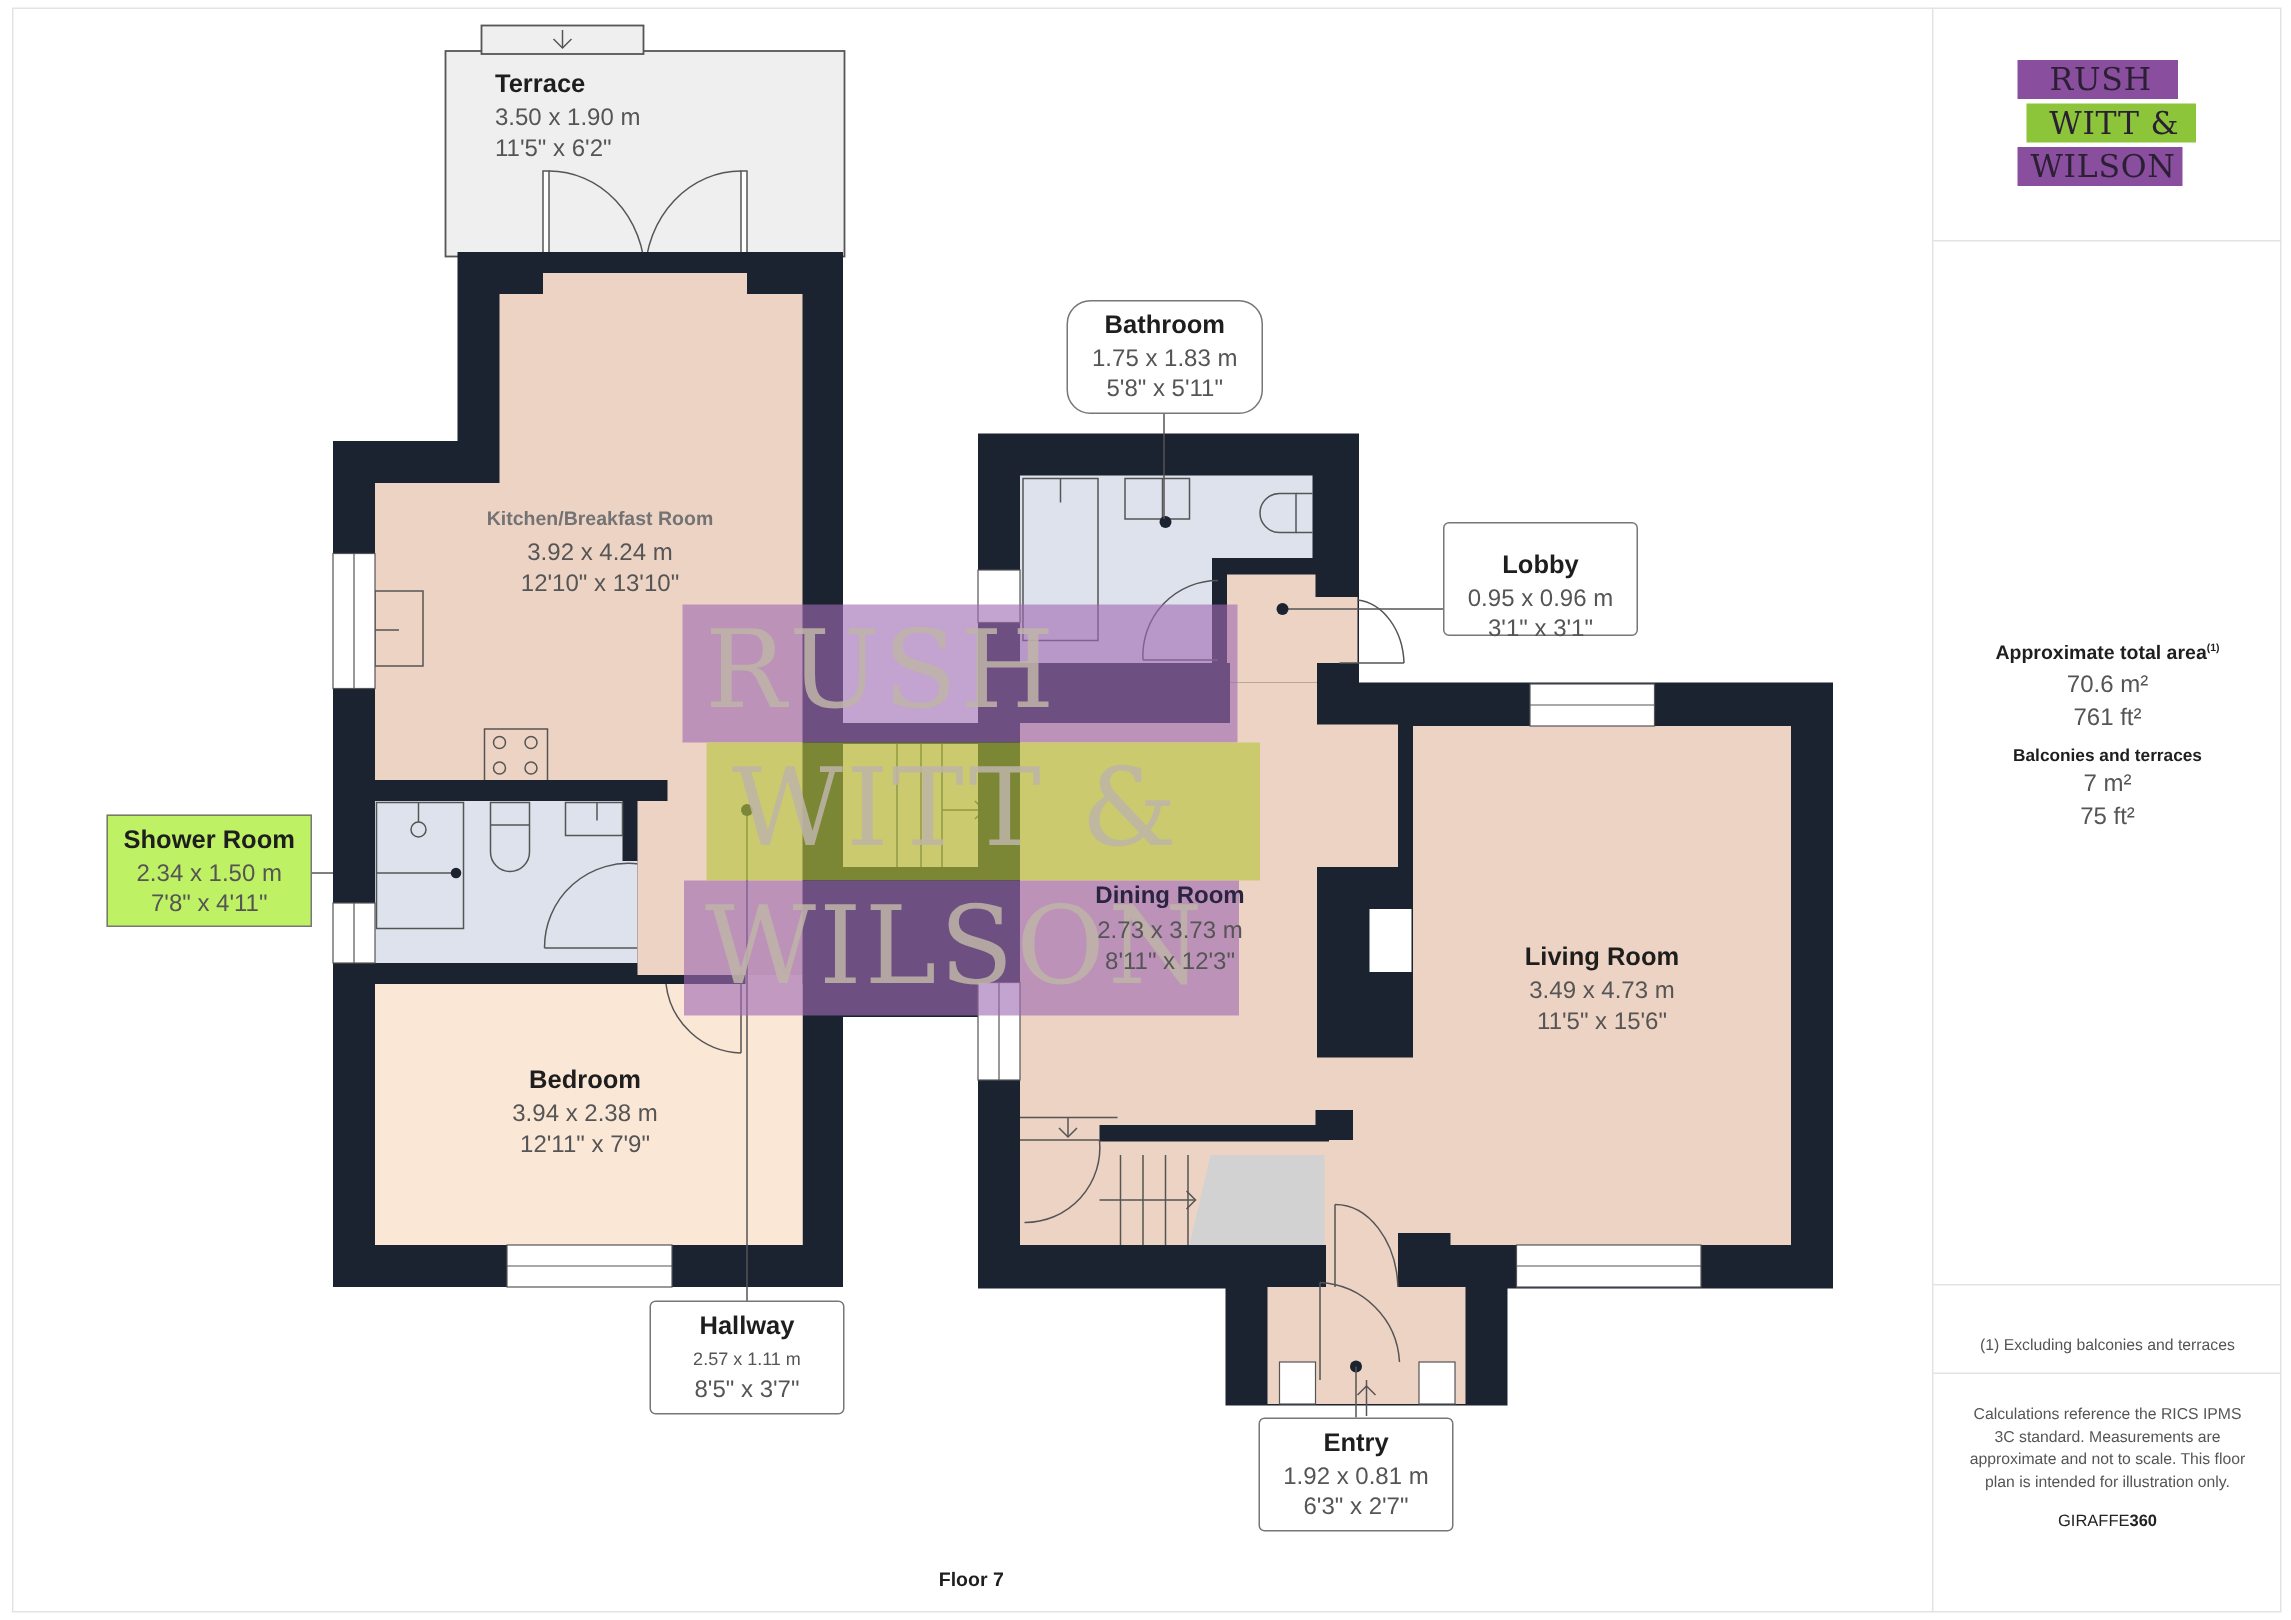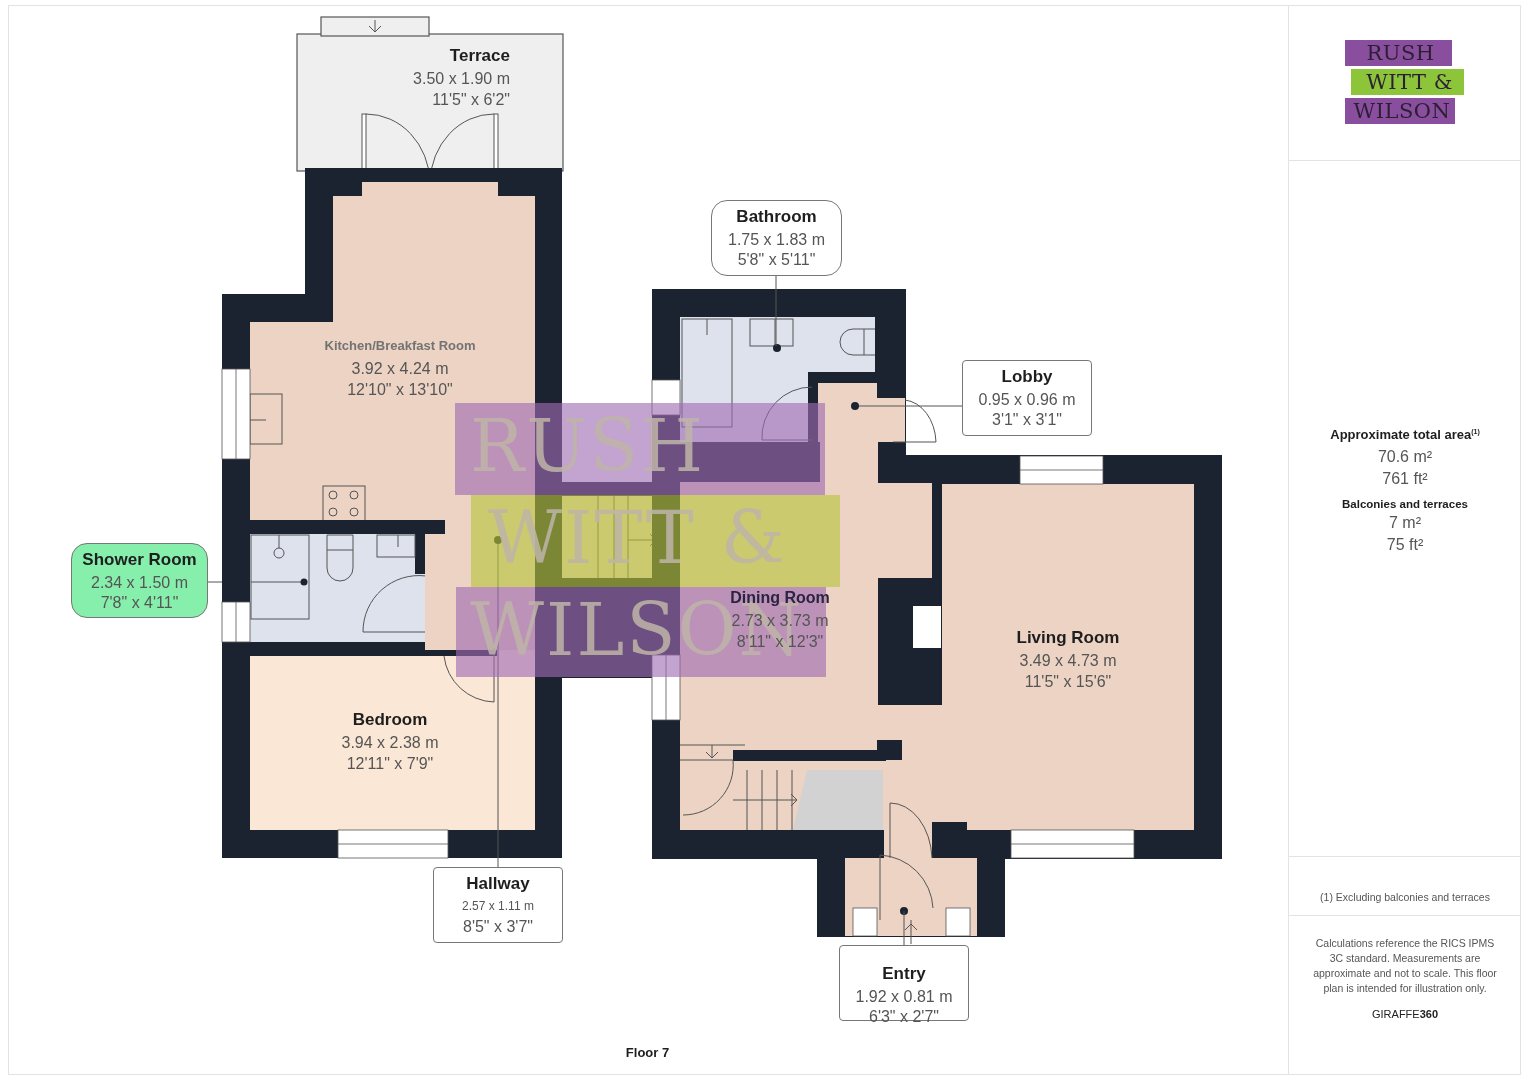--- a/index.html
+++ b/index.html
@@ -187,21 +187,21 @@
     <rect x="456" y="587" width="370" height="90" fill="#a06bb3"></rect>
   </g>
 </svg>
 
   <div style="position:absolute;left:470px;top:400px;width:380px;font-family:'DejaVu Serif',serif;font-size:72px;line-height:92px;color:rgba(190,180,168,0.85);letter-spacing:2px;white-space:nowrap;">
     <div>RUSH</div>
     <div style="padding-left:18px;">WITT &amp;</div>
     <div>WILSON</div>
   </div>
 
-  <div style="position:absolute;left:330px;top:44px;width:180px;text-align:right;">
+  <div style="position:absolute;left:330px;top:44px;width:180px;text-align:left;">
     <div style="font-family:'Liberation Sans',sans-serif;font-weight:bold;font-size:17px;color:#1e1e1e;line-height:24px;">Terrace</div>
     <div style="font-family:'Liberation Sans',sans-serif;font-size:16px;color:#555;line-height:22px;">3.50 x 1.90 m</div>
     <div style="font-family:'Liberation Sans',sans-serif;font-size:16px;color:#555;line-height:20px;">11'5" x 6'2"</div>
   </div>
 
   <div style="position:absolute;left:270px;top:334px;width:260px;text-align:center;">
     <div style="font-family:'Liberation Sans',sans-serif;font-weight:bold;font-size:13px;color:#737373;line-height:24px;">Kitchen/Breakfast Room</div>
     <div style="font-family:'Liberation Sans',sans-serif;font-size:16px;color:#555;line-height:22px;">3.92 x 4.24 m</div>
     <div style="font-family:'Liberation Sans',sans-serif;font-size:16px;color:#555;line-height:20px;">12'10" x 13'10"</div>
   </div>
@@ -217,45 +217,45 @@
     <div style="font-family:'Liberation Sans',sans-serif;font-size:16px;color:#555;line-height:22px;">2.73 x 3.73 m</div>
     <div style="font-family:'Liberation Sans',sans-serif;font-size:16px;color:#555;line-height:20px;">8'11" x 12'3"</div>
   </div>
 
   <div style="position:absolute;left:988px;top:626px;width:160px;text-align:center;">
     <div style="font-family:'Liberation Sans',sans-serif;font-weight:bold;font-size:17px;color:#1e1e1e;line-height:24px;">Living Room</div>
     <div style="font-family:'Liberation Sans',sans-serif;font-size:16px;color:#555;line-height:22px;">3.49 x 4.73 m</div>
     <div style="font-family:'Liberation Sans',sans-serif;font-size:16px;color:#555;line-height:20px;">11'5" x 15'6"</div>
   </div>
 
-  <div style="position:absolute;left:71px;top:543px;width:137px;height:75px;border:1px solid #777;border-radius:16px;background:#86efac;text-align:center;box-sizing:border-box;padding-top:4px;">
+  <div style="position:absolute;left:71px;top:543px;width:137px;height:75px;border:1px solid #777;border-radius:0;background:#bef264;text-align:center;box-sizing:border-box;padding-top:4px;">
     <div style="font-family:'Liberation Sans',sans-serif;font-weight:bold;font-size:17px;color:#1e1e1e;line-height:24px;">Shower Room</div>
     <div style="font-family:'Liberation Sans',sans-serif;font-size:16px;color:#555;line-height:21px;">2.34 x 1.50 m</div>
     <div style="font-family:'Liberation Sans',sans-serif;font-size:16px;color:#555;line-height:20px;">7'8" x 4'11"</div>
   </div>
 
   <div style="position:absolute;left:711px;top:200px;width:131px;height:76px;border:1px solid #777;border-radius:16px;background:#fff;text-align:center;box-sizing:border-box;padding-top:4px;">
     <div style="font-family:'Liberation Sans',sans-serif;font-weight:bold;font-size:17px;color:#1e1e1e;line-height:24px;">Bathroom</div>
     <div style="font-family:'Liberation Sans',sans-serif;font-size:16px;color:#555;line-height:21px;">1.75 x 1.83 m</div>
     <div style="font-family:'Liberation Sans',sans-serif;font-size:16px;color:#555;line-height:20px;">5'8" x 5'11"</div>
   </div>
 
-  <div style="position:absolute;left:962px;top:360px;width:130px;height:76px;border:1px solid #777;border-radius:4px;background:#fff;text-align:center;box-sizing:border-box;padding-top:4px;">
+  <div style="position:absolute;left:962px;top:348px;width:130px;height:76px;border:1px solid #777;border-radius:4px;background:#fff;text-align:center;box-sizing:border-box;padding-top:16px;">
     <div style="font-family:'Liberation Sans',sans-serif;font-weight:bold;font-size:17px;color:#1e1e1e;line-height:24px;">Lobby</div>
     <div style="font-family:'Liberation Sans',sans-serif;font-size:16px;color:#555;line-height:21px;">0.95 x 0.96 m</div>
     <div style="font-family:'Liberation Sans',sans-serif;font-size:16px;color:#555;line-height:20px;">3'1" x 3'1"</div>
   </div>
 
   <div style="position:absolute;left:433px;top:867px;width:130px;height:76px;border:1px solid #777;border-radius:4px;background:#fff;text-align:center;box-sizing:border-box;padding-top:4px;">
     <div style="font-family:'Liberation Sans',sans-serif;font-weight:bold;font-size:17px;color:#1e1e1e;line-height:24px;">Hallway</div>
     <div style="font-family:'Liberation Sans',sans-serif;font-size:12px;color:#555;line-height:21px;">2.57 x 1.11 m</div>
     <div style="font-family:'Liberation Sans',sans-serif;font-size:16px;color:#555;line-height:20px;">8'5" x 3'7"</div>
   </div>
 
-  <div style="position:absolute;left:839px;top:945px;width:130px;height:76px;border:1px solid #777;border-radius:4px;background:#fff;text-align:center;box-sizing:border-box;padding-top:16px;">
+  <div style="position:absolute;left:839px;top:945px;width:130px;height:76px;border:1px solid #777;border-radius:4px;background:#fff;text-align:center;box-sizing:border-box;padding-top:4px;">
     <div style="font-family:'Liberation Sans',sans-serif;font-weight:bold;font-size:17px;color:#1e1e1e;line-height:24px;">Entry</div>
     <div style="font-family:'Liberation Sans',sans-serif;font-size:16px;color:#555;line-height:21px;">1.92 x 0.81 m</div>
     <div style="font-family:'Liberation Sans',sans-serif;font-size:16px;color:#555;line-height:20px;">6'3" x 2'7"</div>
   </div>
 
   <div class="floor-label">Floor 7</div>
 </div>
 
 <div class="sidebar">
   <div class="sb-section" style="top:0;height:156px;">

